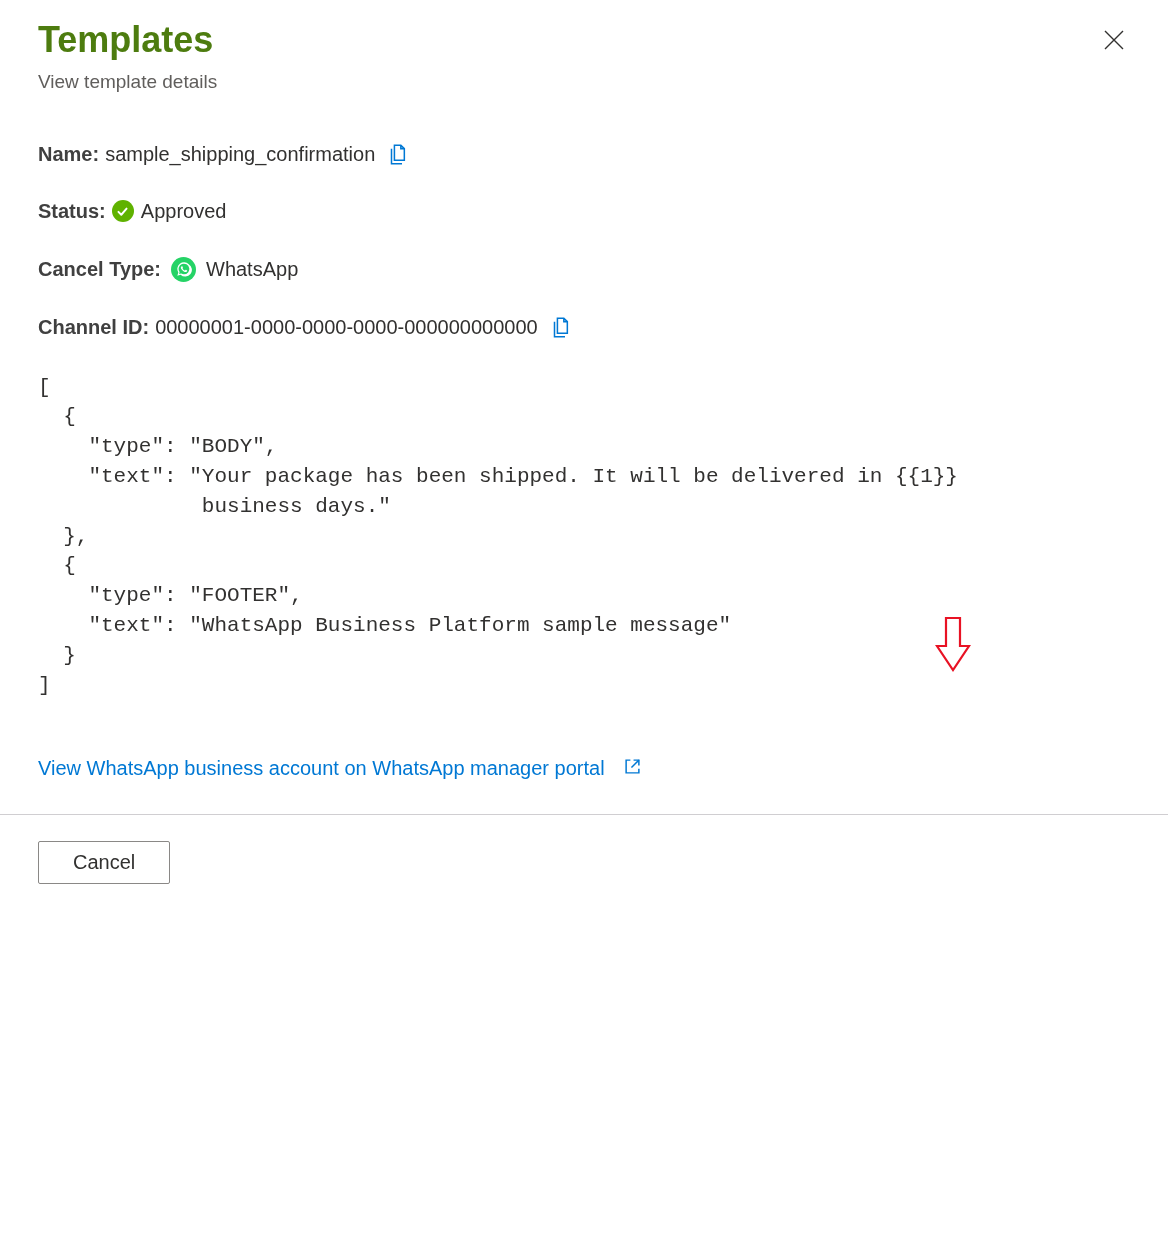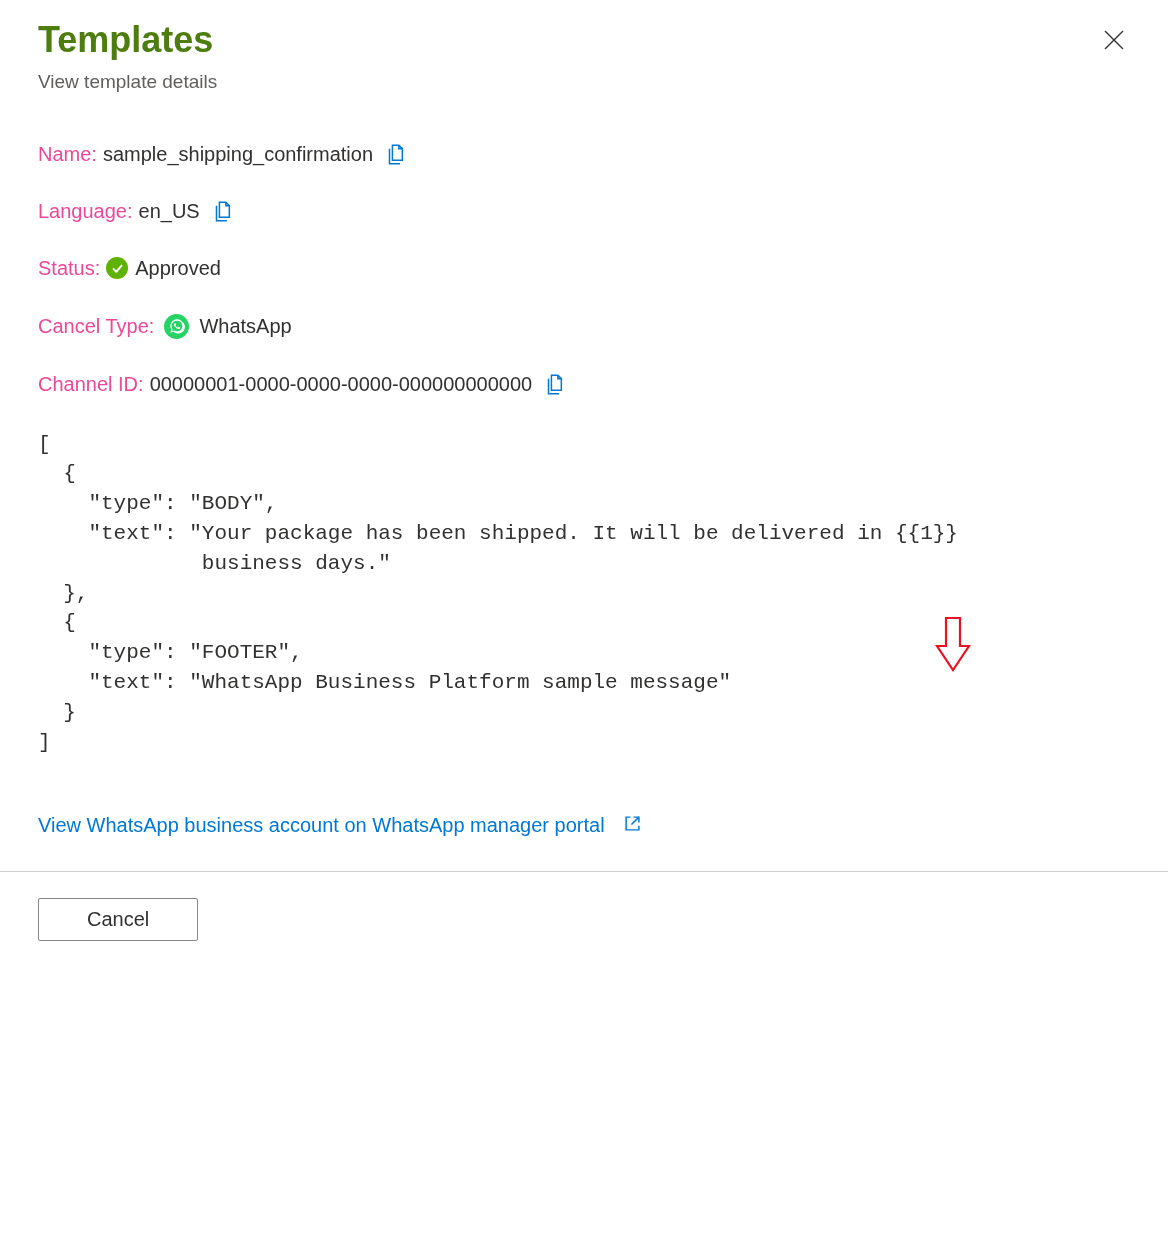--- a/index.html
+++ b/index.html
@@ -35,22 +35,22 @@
       margin-bottom: 50px;
     }
     .field-row {
       font-size: 20px;
       margin-bottom: 34px;
       display: flex;
       align-items: center;
       flex-wrap: wrap;
     }
     .field-label {
-      font-weight: 400;
-      color: #ec4899;
+      font-weight: 700;
+      color: #404040;
       margin-right: 6px;
     }
     .field-value {
       font-weight: 400;
       color: #323130;
       text-align: center;
     }
     .copy-icon {
       display: inline-flex;
       margin-left: 14px;
@@ -111,21 +111,21 @@
     .footer-bar {
       border-top: 1px solid #d0ced1;
       padding: 26px 38px 40px 38px;
     }
     .cancel-btn {
       font-size: 20px;
       font-family: inherit;
       background: #fff;
       border: 1px solid #8a8886;
       border-radius: 2px;
-      padding: 9px 48px;
+      padding: 9px 34px;
       font-weight: 500;
       color: #323130;
       cursor: pointer;
     }
     .annotation-arrow {
       position: absolute;
       color: #e81224;
     }
     .annotation-arrow svg { width: 36px; height: 56px; stroke: #e81224; fill: none; stroke-width: 2.2; }
   </style>
@@ -149,30 +149,20 @@
     <span class="field-value">sample_shipping_confirmation</span>
     <span class="copy-icon">
       <svg viewBox="0 0 16 18">
         <path d="M4.5 1 H10 L13 4 V14 H4.5 Z M10 1 V4 H13" stroke="currentColor" stroke-width="1.3" fill="none"></path>
         <path d="M2 4 V17 H11" stroke="currentColor" stroke-width="1.3" fill="none"></path>
       </svg>
     </span>
   </div>
 
   
-  <div class="field-row">
-    <span class="field-label">Language:</span>
-    <span class="field-value">en_US</span>
-    <span class="copy-icon">
-      <svg viewBox="0 0 16 18">
-        <path d="M4.5 1 H10 L13 4 V14 H4.5 Z M10 1 V4 H13" stroke="currentColor" stroke-width="1.3" fill="none"></path>
-        <path d="M2 4 V17 H11" stroke="currentColor" stroke-width="1.3" fill="none"></path>
-      </svg>
-    </span>
-  </div>
 
   
   <div class="field-row">
     <span class="field-label">Status:</span>
     <span class="status-badge">
       <svg viewBox="0 0 16 16">
         <path d="M3 8.5 L6.5 12 L13 4.5" stroke="currentColor" stroke-width="2.4" fill="none" stroke-linecap="round" stroke-linejoin="round"></path>
       </svg>
     </span>
     <span class="field-value">Approved</span>

